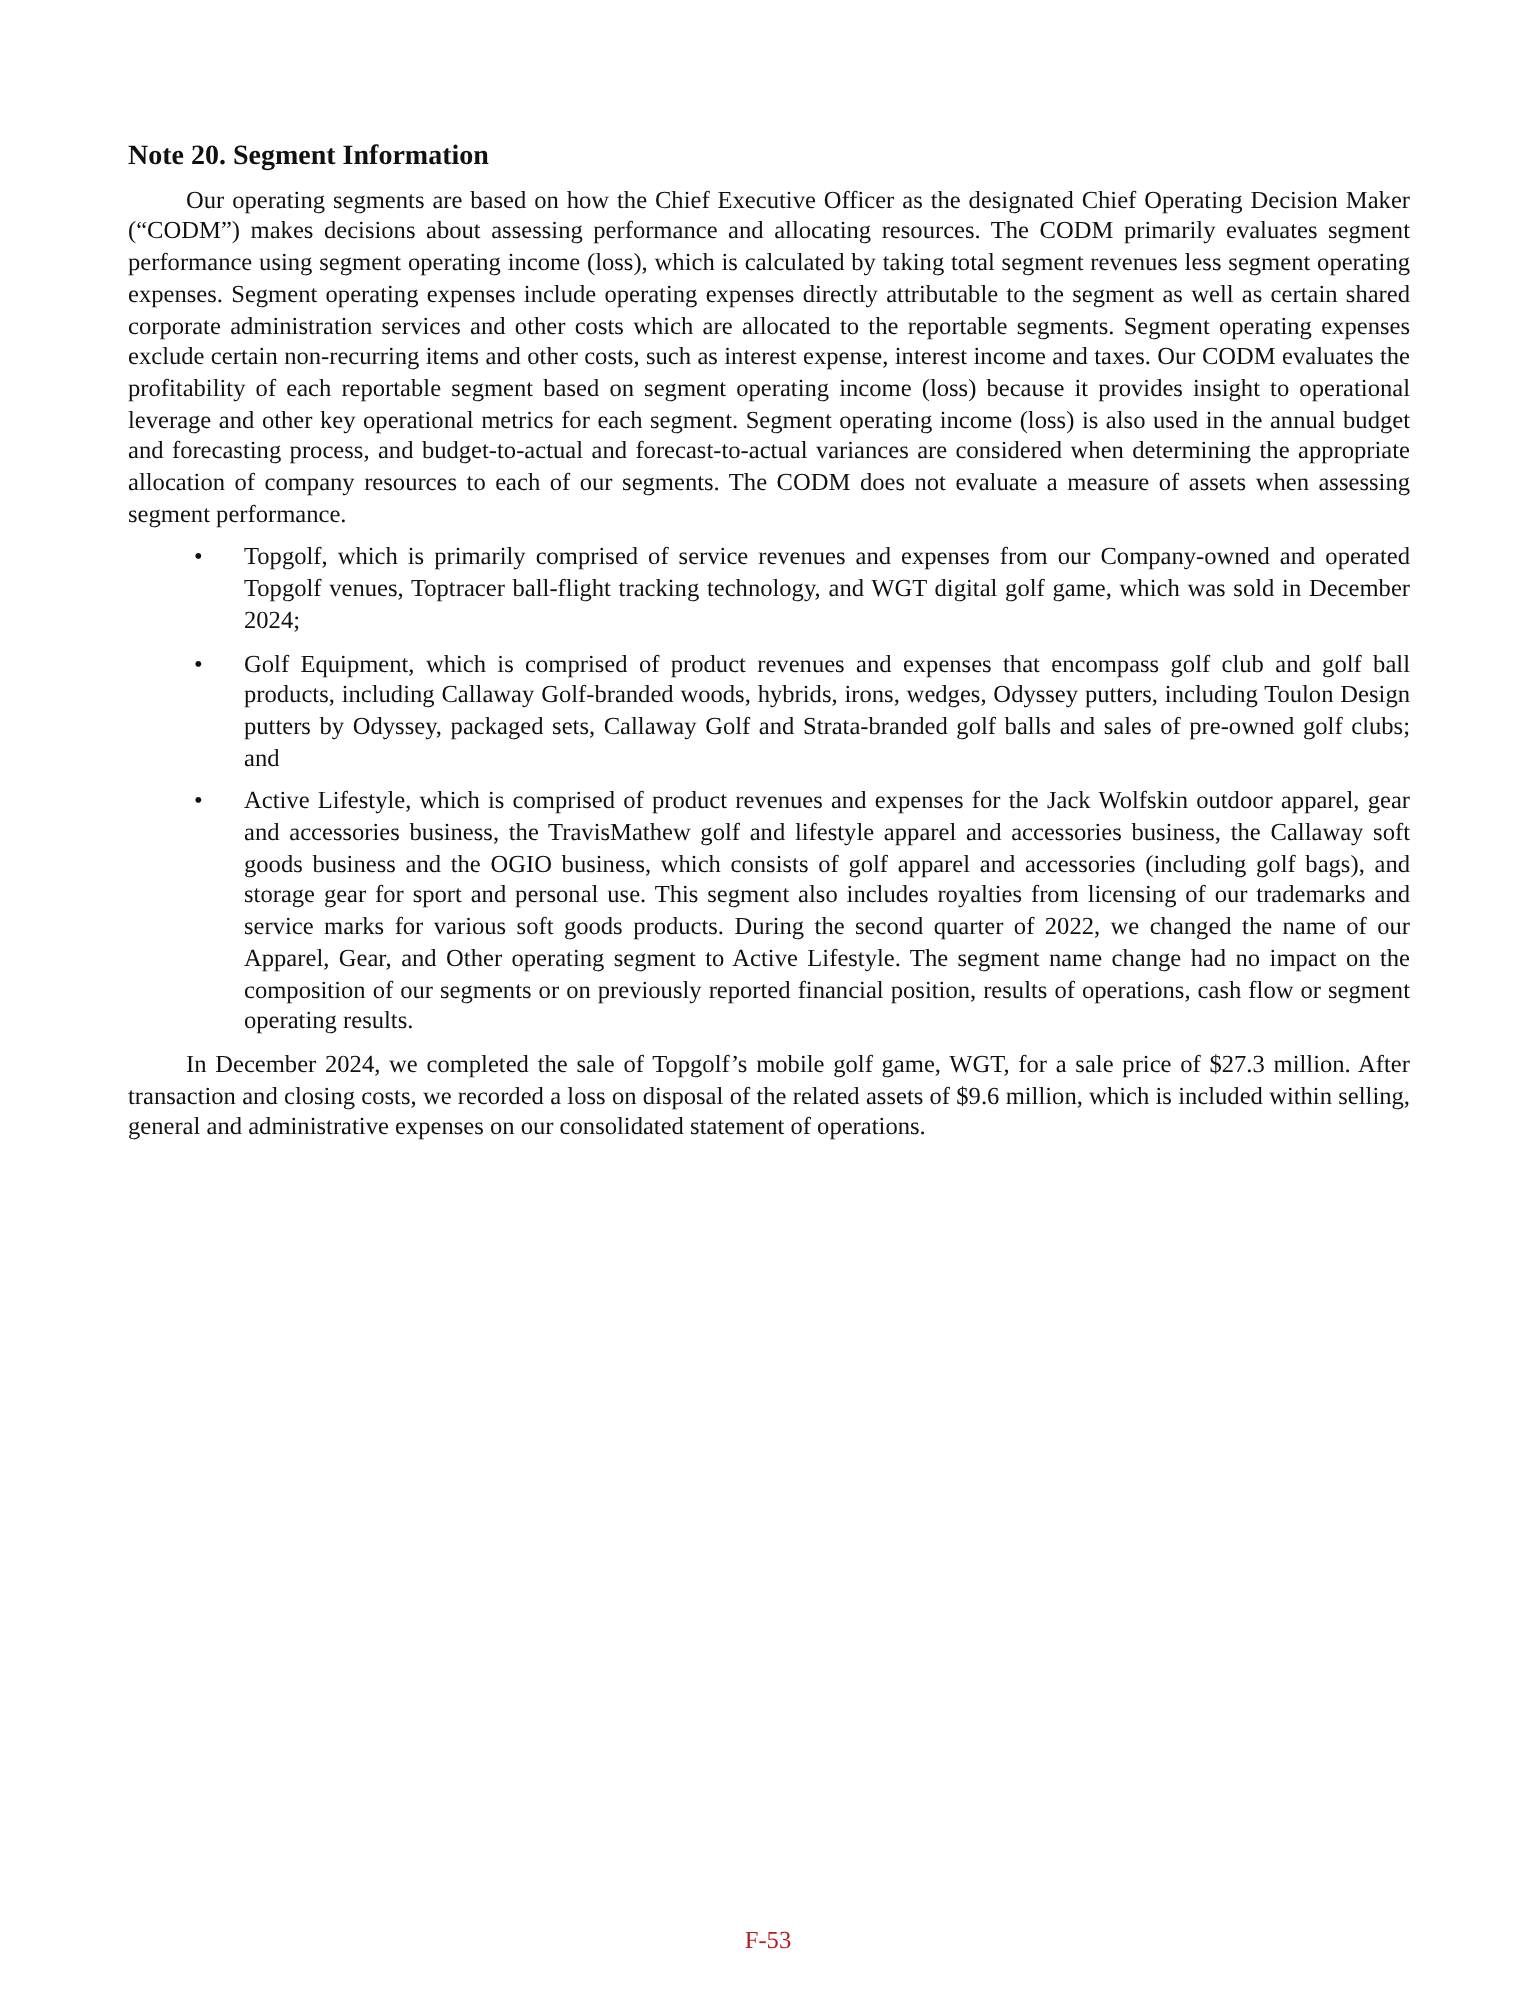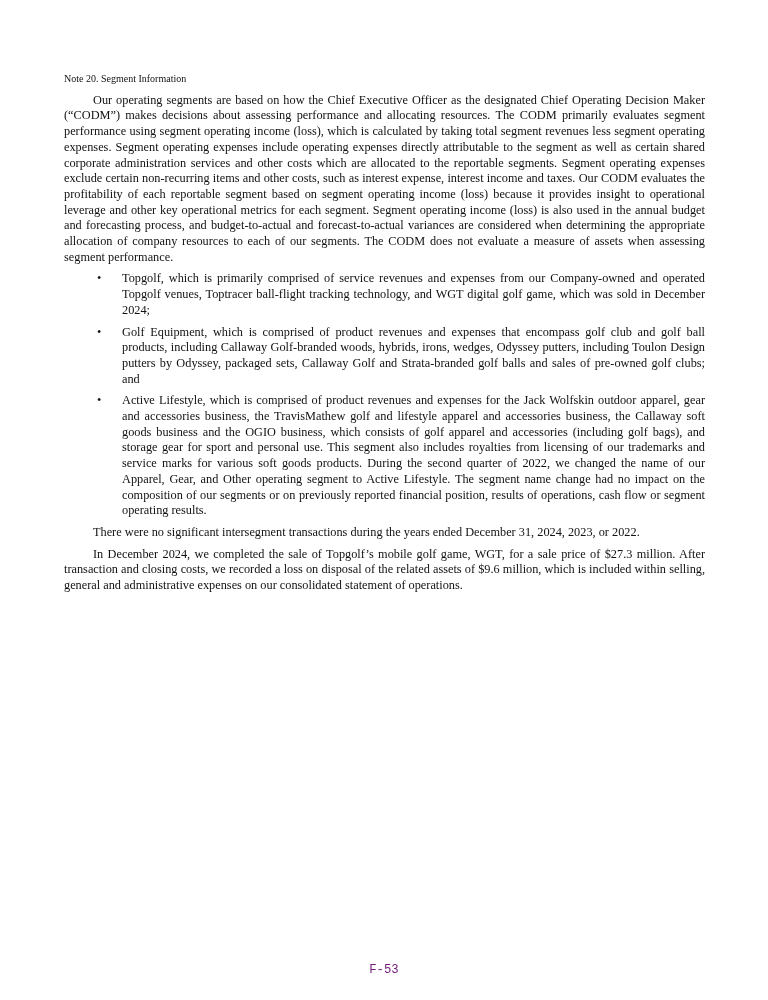--- a/index.html
+++ b/index.html
@@ -2,28 +2,28 @@
 <html><head>
 <meta charset="utf-8">
 <style>
   html, body { margin: 0; padding: 0; background: #ffffff; }
   body { width: 768px; height: 1000px; position: relative; overflow: hidden; }
   .page {
     position: absolute; left: 64px; top: 71px; width: 641px;
     font-family: "Liberation Serif", serif; font-size: 12.3px; line-height: 15.7px;
     color: #111111;
   }
-  h2 { font-size: 10px; font-weight: normal; margin: 0 0 6px 0; line-height: 15.7px; }
+  h2 { font-size: 14px; font-weight: bold; margin: 0 0 6px 0; line-height: 15.7px; }
   p { margin: 0 0 6px 0; text-align: justify; text-indent: 29px; }
   ul { list-style: none; margin: 0 0 6px 0; padding: 0; }
   li { position: relative; padding-left: 58px; margin: 0 0 6px 0; text-align: justify; }
   li .bullet { position: absolute; left: 33px; top: 0; }
   .footer {
     position: absolute; left: 0; width: 768px; top: 963px; text-align: center;
-    font-family: Liberation Mono, monospace; font-size: 12.3px; color: #701a75;
+    font-family: Liberation Serif, serif; font-size: 12.3px; color: #b91c1c;
   }
 </style>
 </head>
 <body>
 
 <div class="page">
   <h2>Note 20. Segment Information</h2>
   <p>Our operating segments are based on how the Chief Executive Officer as the designated Chief Operating Decision Maker (“CODM”) makes decisions about assessing performance and allocating resources. The CODM primarily evaluates segment performance using segment operating income (loss), which is calculated by taking total segment revenues less segment operating expenses. Segment operating expenses include operating expenses directly attributable to the segment as well as certain shared corporate administration services and other costs which are allocated to the reportable segments. Segment operating expenses exclude certain non-recurring items and other costs, such as interest expense, interest income and taxes. Our CODM evaluates the profitability of each reportable segment based on segment operating income (loss) because it provides insight to operational leverage and other key operational metrics for each segment. Segment operating income (loss) is also used in the annual budget and forecasting process, and budget-to-actual and forecast-to-actual variances are considered when determining the appropriate allocation of company resources to each of our segments. The CODM does not evaluate a measure of assets when assessing segment performance.</p>
   <ul>
     <li>
@@ -32,17 +32,16 @@
     </li>
     <li>
       <span class="bullet">•</span>
       <span>Golf Equipment, which is comprised of product revenues and expenses that encompass golf club and golf ball products, including Callaway Golf-branded woods, hybrids, irons, wedges, Odyssey putters, including Toulon Design putters by Odyssey, packaged sets, Callaway Golf and Strata-branded golf balls and sales of pre-owned golf clubs; and</span>
     </li>
     <li>
       <span class="bullet">•</span>
       <span>Active Lifestyle, which is comprised of product revenues and expenses for the Jack Wolfskin outdoor apparel, gear and accessories business, the TravisMathew golf and lifestyle apparel and accessories business, the Callaway soft goods business and the OGIO business, which consists of golf apparel and accessories (including golf bags), and storage gear for sport and personal use. This segment also includes royalties from licensing of our trademarks and service marks for various soft goods products. During the second quarter of 2022, we changed the name of our Apparel, Gear, and Other operating segment to Active Lifestyle. The segment name change had no impact on the composition of our segments or on previously reported financial position, results of operations, cash flow or segment operating results.</span>
     </li>
   </ul>
-  <p>There were no significant intersegment transactions during the years ended December 31, 2024, 2023, or 2022.</p>
   <p>In December 2024, we completed the sale of Topgolf’s mobile golf game, WGT, for a sale price of $27.3 million. After transaction and closing costs, we recorded a loss on disposal of the related assets of $9.6 million, which is included within selling, general and administrative expenses on our consolidated statement of operations.</p>
 </div>
 
 <div class="footer">F-53</div>
 
 </body></html>

